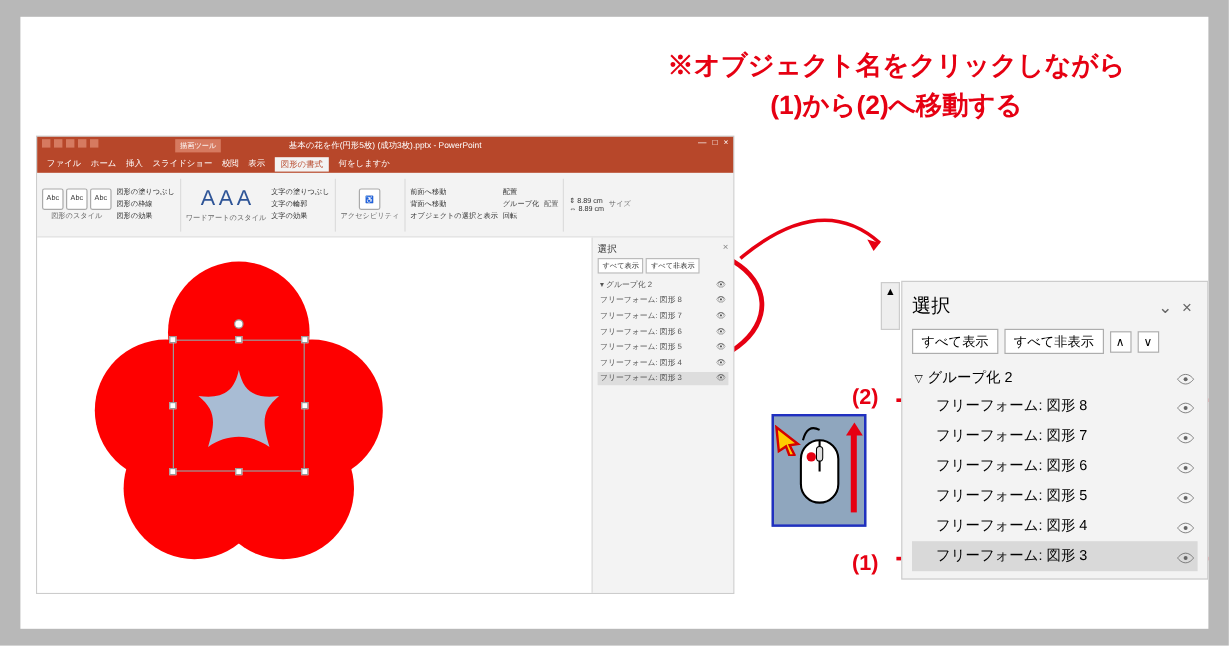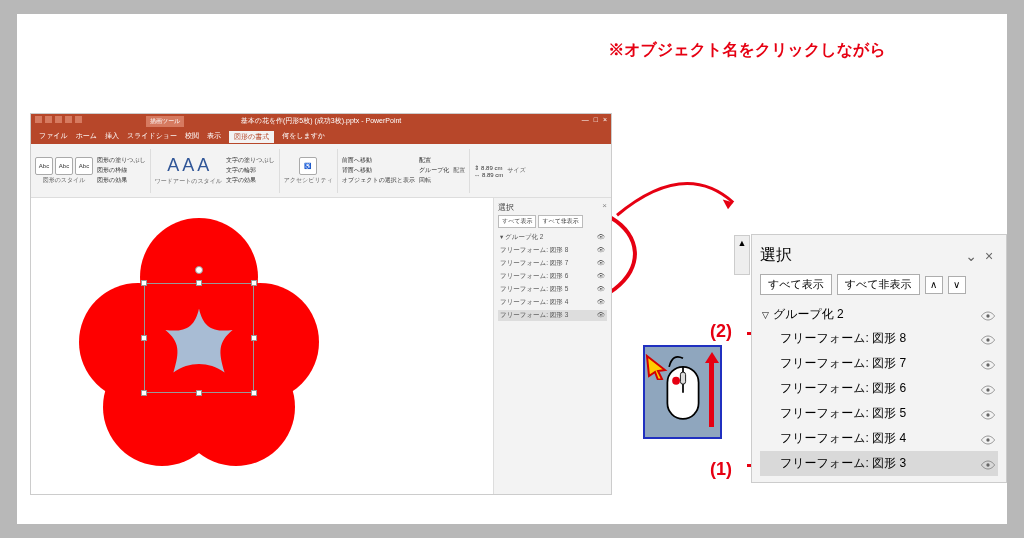--- a/index.html
+++ b/index.html
@@ -2,21 +2,21 @@
 <html><head>
 <meta charset="utf-8">
 <style>
   * { box-sizing: border-box; margin: 0; padding: 0; font-family: "Meiryo", "Yu Gothic", sans-serif; }
   html, body { width: 1024px; height: 538px; }
   body { background: #b8b8b8; display: flex; align-items: center; justify-content: center; }
   .page { width: 990px; height: 510px; background: #fff; position: relative; }
 
   
   .anno { position: absolute; color: #e60012; font-weight: 700; text-align: center; line-height: 1.5; }
-  .anno-title { top: 24px; left: 470px; width: 520px; font-size: 16px; }
+  .anno-title { top: 24px; left: 470px; width: 520px; font-size: 22px; }
   .anno-2     { top: 304px; left: 693px; font-size: 18px; }
   .anno-1     { top: 442px; left: 693px; font-size: 18px; }
 
   
   .redline { position: absolute; background: #e60012; height: 3px; }
   .line2 { top: 318px; left: 730px; width: 260px; }
   .line1 { top: 450px; left: 730px; width: 260px; }
 
   .dash-up { position: absolute; top: 325px; left: 764px; width: 0; height: 110px;
              border-left: 5px dashed #e60012; }
@@ -111,20 +111,21 @@
                  border-left:7px solid transparent;border-right:7px solid transparent;
                  border-bottom:11px solid #e60012;}
 </style>
 </head>
 <body>
 
 <div class="page">
 
   <div class="anno anno-title">
     <span>※オブジェクト名をクリックしながら</span><br>
+    <span>(1)から(2)へ移動する</span>
   </div>
   <div class="anno anno-2">(2)</div>
   <div class="anno anno-1">(1)</div>
   <div class="redline line2"></div>
   <div class="redline line1"></div>
   <div class="dash-up"></div>
 
   <div class="curve-wrap">
     <svg viewBox="0 0 170 80">
       <path d="M5 55 Q 95 -20 160 38" fill="none" stroke="#e60012" stroke-width="4"></path>

